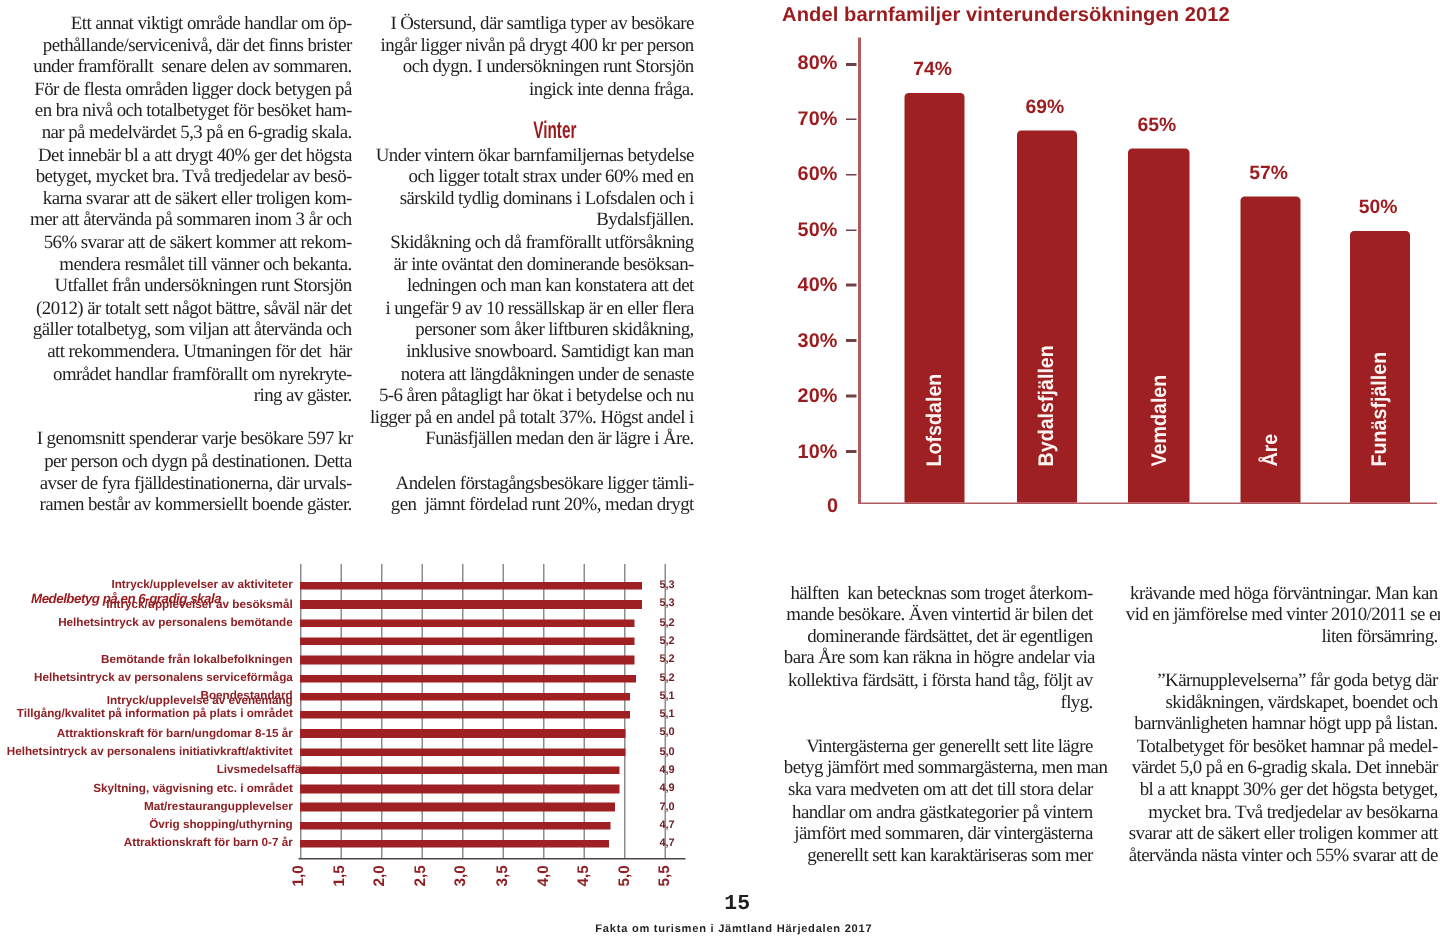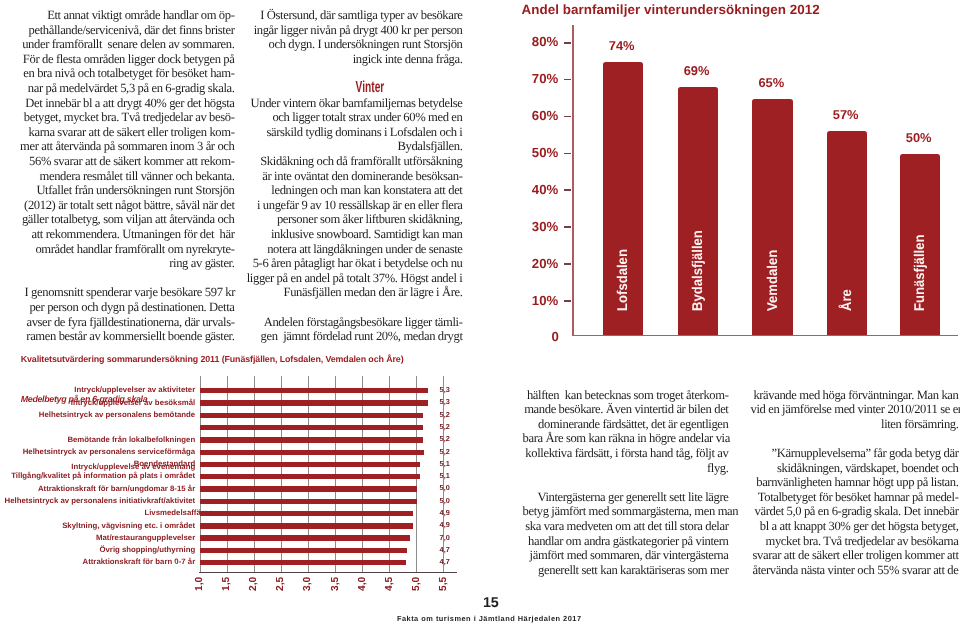--- a/index.html
+++ b/index.html
@@ -41,21 +41,21 @@
   .haxis{position:absolute;height:1px;background:#4d4446;}
   .hcat{position:absolute;font-family:"Liberation Sans",sans-serif;font-weight:bold;font-size:7.8px;
       color:#8e2025;text-align:right;white-space:pre;}
   .hbar{position:absolute;background:#9f2022;}
   .hval{position:absolute;font-family:"Liberation Sans",sans-serif;font-weight:bold;font-size:7.3px;
       color:#6f1b20;white-space:pre;}
   .hxlabel{position:absolute;font-family:"Liberation Sans",sans-serif;font-weight:bold;font-size:10.2px;
       line-height:10.2px;color:#8e2025;white-space:pre;transform-origin:0 0;transform:rotate(-90deg);}
 
   
-  .pagenum{position:absolute;font-family:Liberation Sans, sans-serif;font-weight:bold;font-size:14.3px;line-height:14.3px;
+  .pagenum{position:absolute;font-family:Liberation Mono, monospace;font-weight:bold;font-size:14.3px;line-height:14.3px;
       color:#231f20;white-space:pre;}
   .footsrc{position:absolute;font-family:"Liberation Sans",sans-serif;font-weight:bold;font-size:7.4px;
       line-height:7.4px;color:#231f20;letter-spacing:0.5px;white-space:pre;}
 </style>
 </head>
 <body>
 
 <div class="page">
 
   <div class="col" id="col1" style="left:16.5px;top:8.1px;width:218px;"><div class="para"><div class="ln ind">Ett annat viktigt område handlar om öp-</div><div class="ln">pethållande/servicenivå, där det finns brister</div><div class="ln">under framförallt  senare delen av sommaren.</div><div class="ln">För de flesta områden ligger dock betygen på</div><div class="ln">en bra nivå och totalbetyget för besöket ham-</div><div class="ln">nar på medelvärdet 5,3 på en 6-gradig skala.</div><div class="ln">Det innebär bl a att drygt 40% ger det högsta</div><div class="ln">betyget, mycket bra. Två tredjedelar av besö-</div><div class="ln">karna svarar att de säkert eller troligen kom-</div><div class="ln">mer att återvända på sommaren inom 3 år och</div><div class="ln">56% svarar att de säkert kommer att rekom-</div><div class="ln">mendera resmålet till vänner och bekanta.</div><div class="ln">Utfallet från undersökningen runt Storsjön</div><div class="ln">(2012) är totalt sett något bättre, såväl när det</div><div class="ln">gäller totalbetyg, som viljan att återvända och</div><div class="ln">att rekommendera. Utmaningen för det  här</div><div class="ln">området handlar framförallt om nyrekryte-</div><div class="ln">ring av gäster.</div></div><div class="para gap"><div class="ln ind">I genomsnitt spenderar varje besökare 597 kr</div><div class="ln">per person och dygn på destinationen. Detta</div><div class="ln">avser de fyra fjälldestinationerna, där urvals-</div><div class="ln">ramen består av kommersiellt boende gäster.</div></div></div>
@@ -98,21 +98,20 @@
         <div class="vbar" style="left: 336.8px; top: 130.8px; width: 40.2px; height: 204.5px;"></div>
         <div class="vbarlabel" style="left: 323.7px; top: 106.9px; width: 64px;">57%</div>
         <div class="vcat" style="left: 349.3px; top: 311.2px;">Åre</div>
         <div class="vbar" style="left: 409.8px; top: 153.9px; width: 40.2px; height: 181.4px;"></div>
         <div class="vbarlabel" style="left: 396.7px; top: 130px; width: 64px;">50%</div>
         <div class="vcat" style="left: 422.3px; top: 311.2px;">Funäsfjällen</div>
       </div>
   </div>
 
   <div class="hchart" style="left:0px;top:350px;width:490px;height:230px;">
-    <div class="htitle" style="left:20.7px;top:4.2px;">Kvalitetsutvärdering sommarundersökning 2011 (Funäsfjällen, Lofsdalen, Vemdalen och Åre)</div>
     <div class="hsub" style="left:20.7px;top:14.6px;">Medelbetyg på en 6-gradig skala</div>
     <div id="hgrids">
         <div class="hgrid" style="left: 199.5px; top: 26.2px; height: 196.1px;"></div>
         <div class="hgrid" style="left: 226.54px; top: 26.2px; height: 196.1px;"></div>
         <div class="hgrid" style="left: 253.58px; top: 26.2px; height: 196.1px;"></div>
         <div class="hgrid" style="left: 280.62px; top: 26.2px; height: 196.1px;"></div>
         <div class="hgrid" style="left: 307.66px; top: 26.2px; height: 196.1px;"></div>
         <div class="hgrid" style="left: 334.7px; top: 26.2px; height: 196.1px;"></div>
         <div class="hgrid" style="left: 361.74px; top: 26.2px; height: 196.1px;"></div>
         <div class="hgrid" style="left: 388.78px; top: 26.2px; height: 196.1px;"></div>

